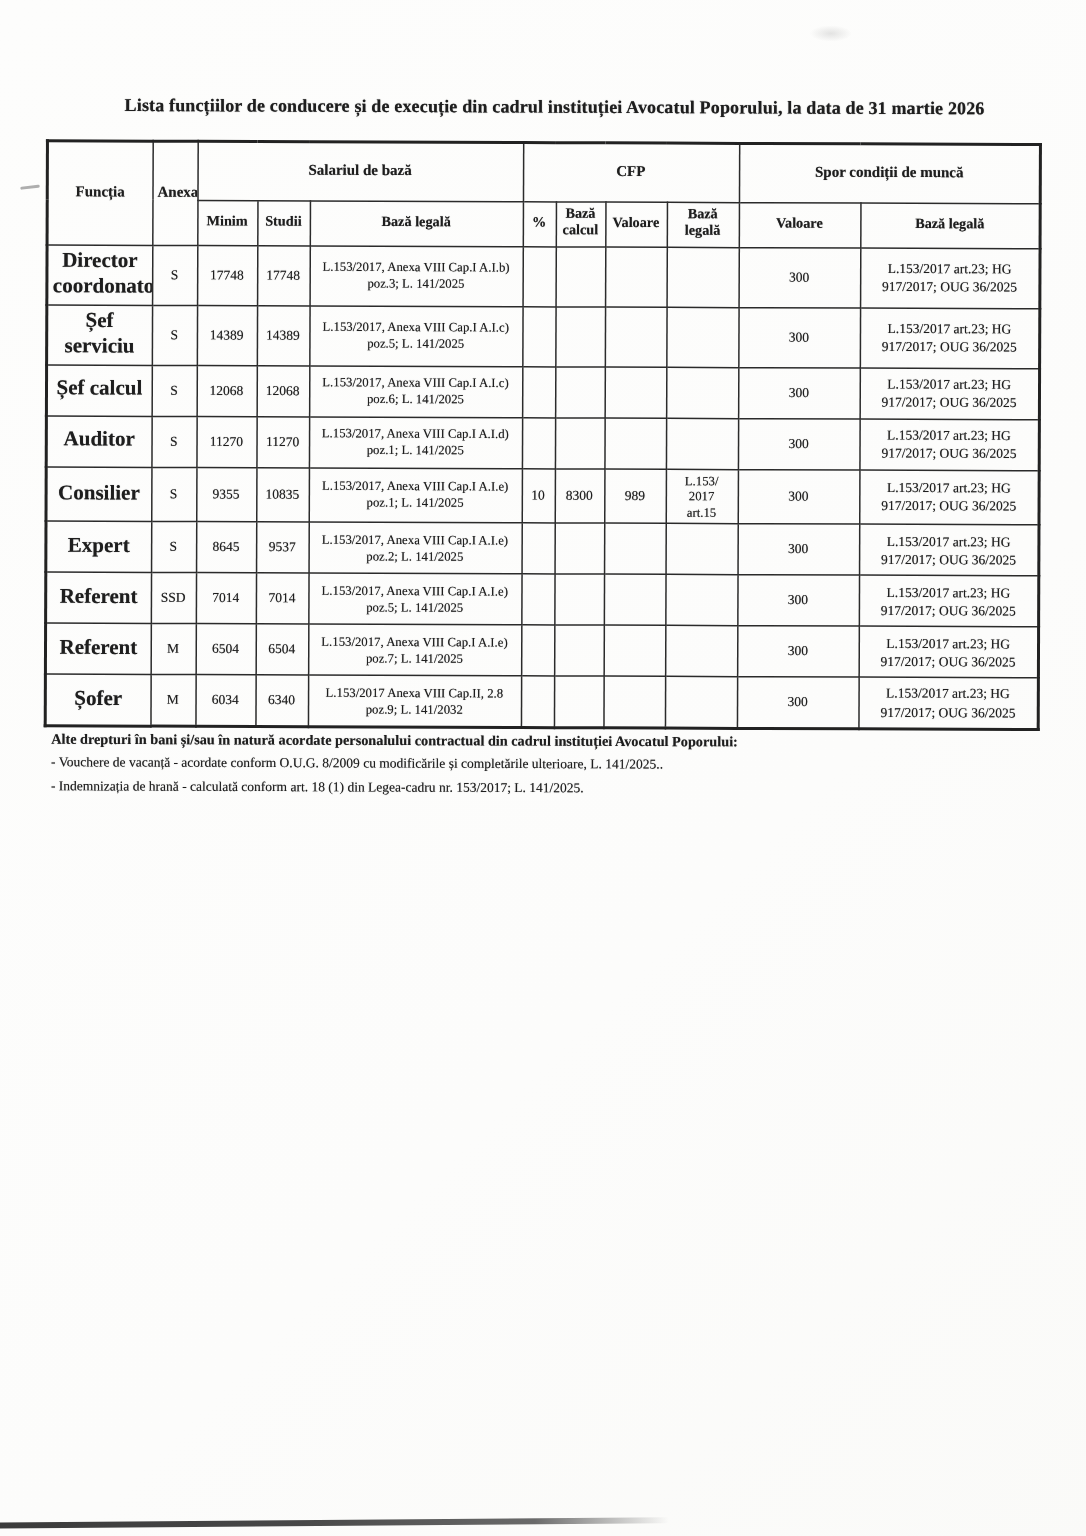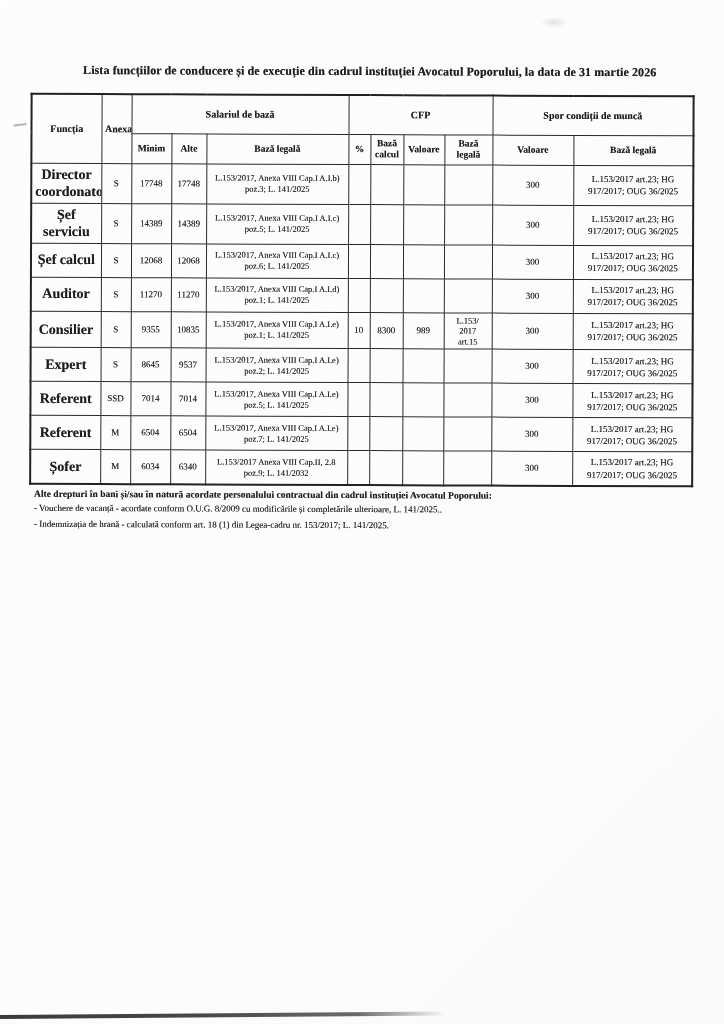--- a/index.html
+++ b/index.html
@@ -143,21 +143,21 @@
       <thead>
         <tr class="group-row">
           <th rowspan="2">Funcția</th>
           <th rowspan="2">Anexa</th>
           <th colspan="3">Salariul de bază</th>
           <th colspan="4">CFP</th>
           <th colspan="2">Spor condiții de muncă</th>
         </tr>
         <tr class="sub-row">
           <th>Minim</th>
-          <th>Alte</th>
+          <th>Studii</th>
           <th>Bază legală</th>
           <th>%</th>
           <th>Bază calcul</th>
           <th>Valoare</th>
           <th>Bază legală</th>
           <th>Valoare</th>
           <th>Bază legală</th>
         </tr>
       </thead>
       <tbody>

